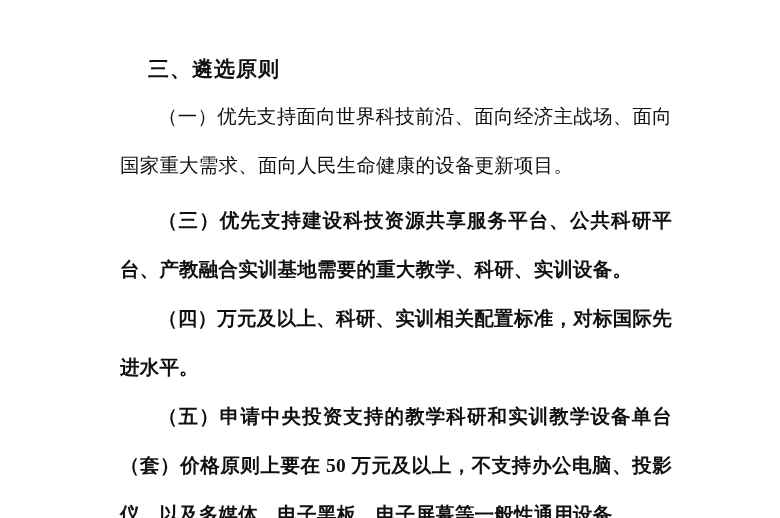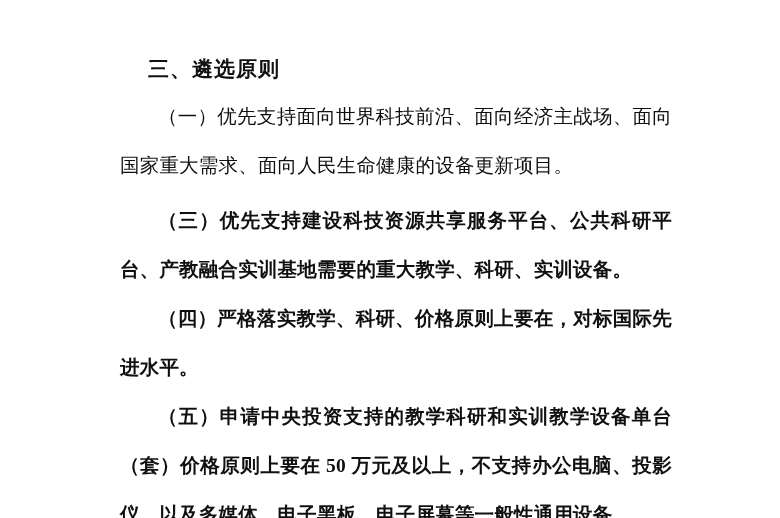--- a/index.html
+++ b/index.html
@@ -71,17 +71,17 @@
 
   <h1 class="heading">三、遴选原则</h1>
 
   <p class="para p-indent">（一）优先支持面向世界科技前沿、面向经济主战场、面向国家重大需求、面向人民生命健康的设备更新项目。</p>
 
 
   <div class="spacer-sm"></div>
 
   <p class="para p-indent bold">（三）优先支持建设科技资源共享服务平台、公共科研平台、产教融合实训基地需要的重大教学、科研、实训设备。</p>
 
-  <p class="para p-indent bold">（四）严格落实教学、科研、价格原则上要在，对标国际先进水平。</p>
+  <p class="para p-indent bold">（四）万元及以上、科研、实训相关配置标准，对标国际先进水平。</p>
 
   <p class="para p-indent bold">（五）申请中央投资支持的教学科研和实训教学设备单台（套）价格原则上要在 50 万元及以上，不支持办公电脑、投影仪，以及多媒体、电子黑板、电子屏幕等一般性通用设备。</p>
 
 </div>
 
 </body></html>

